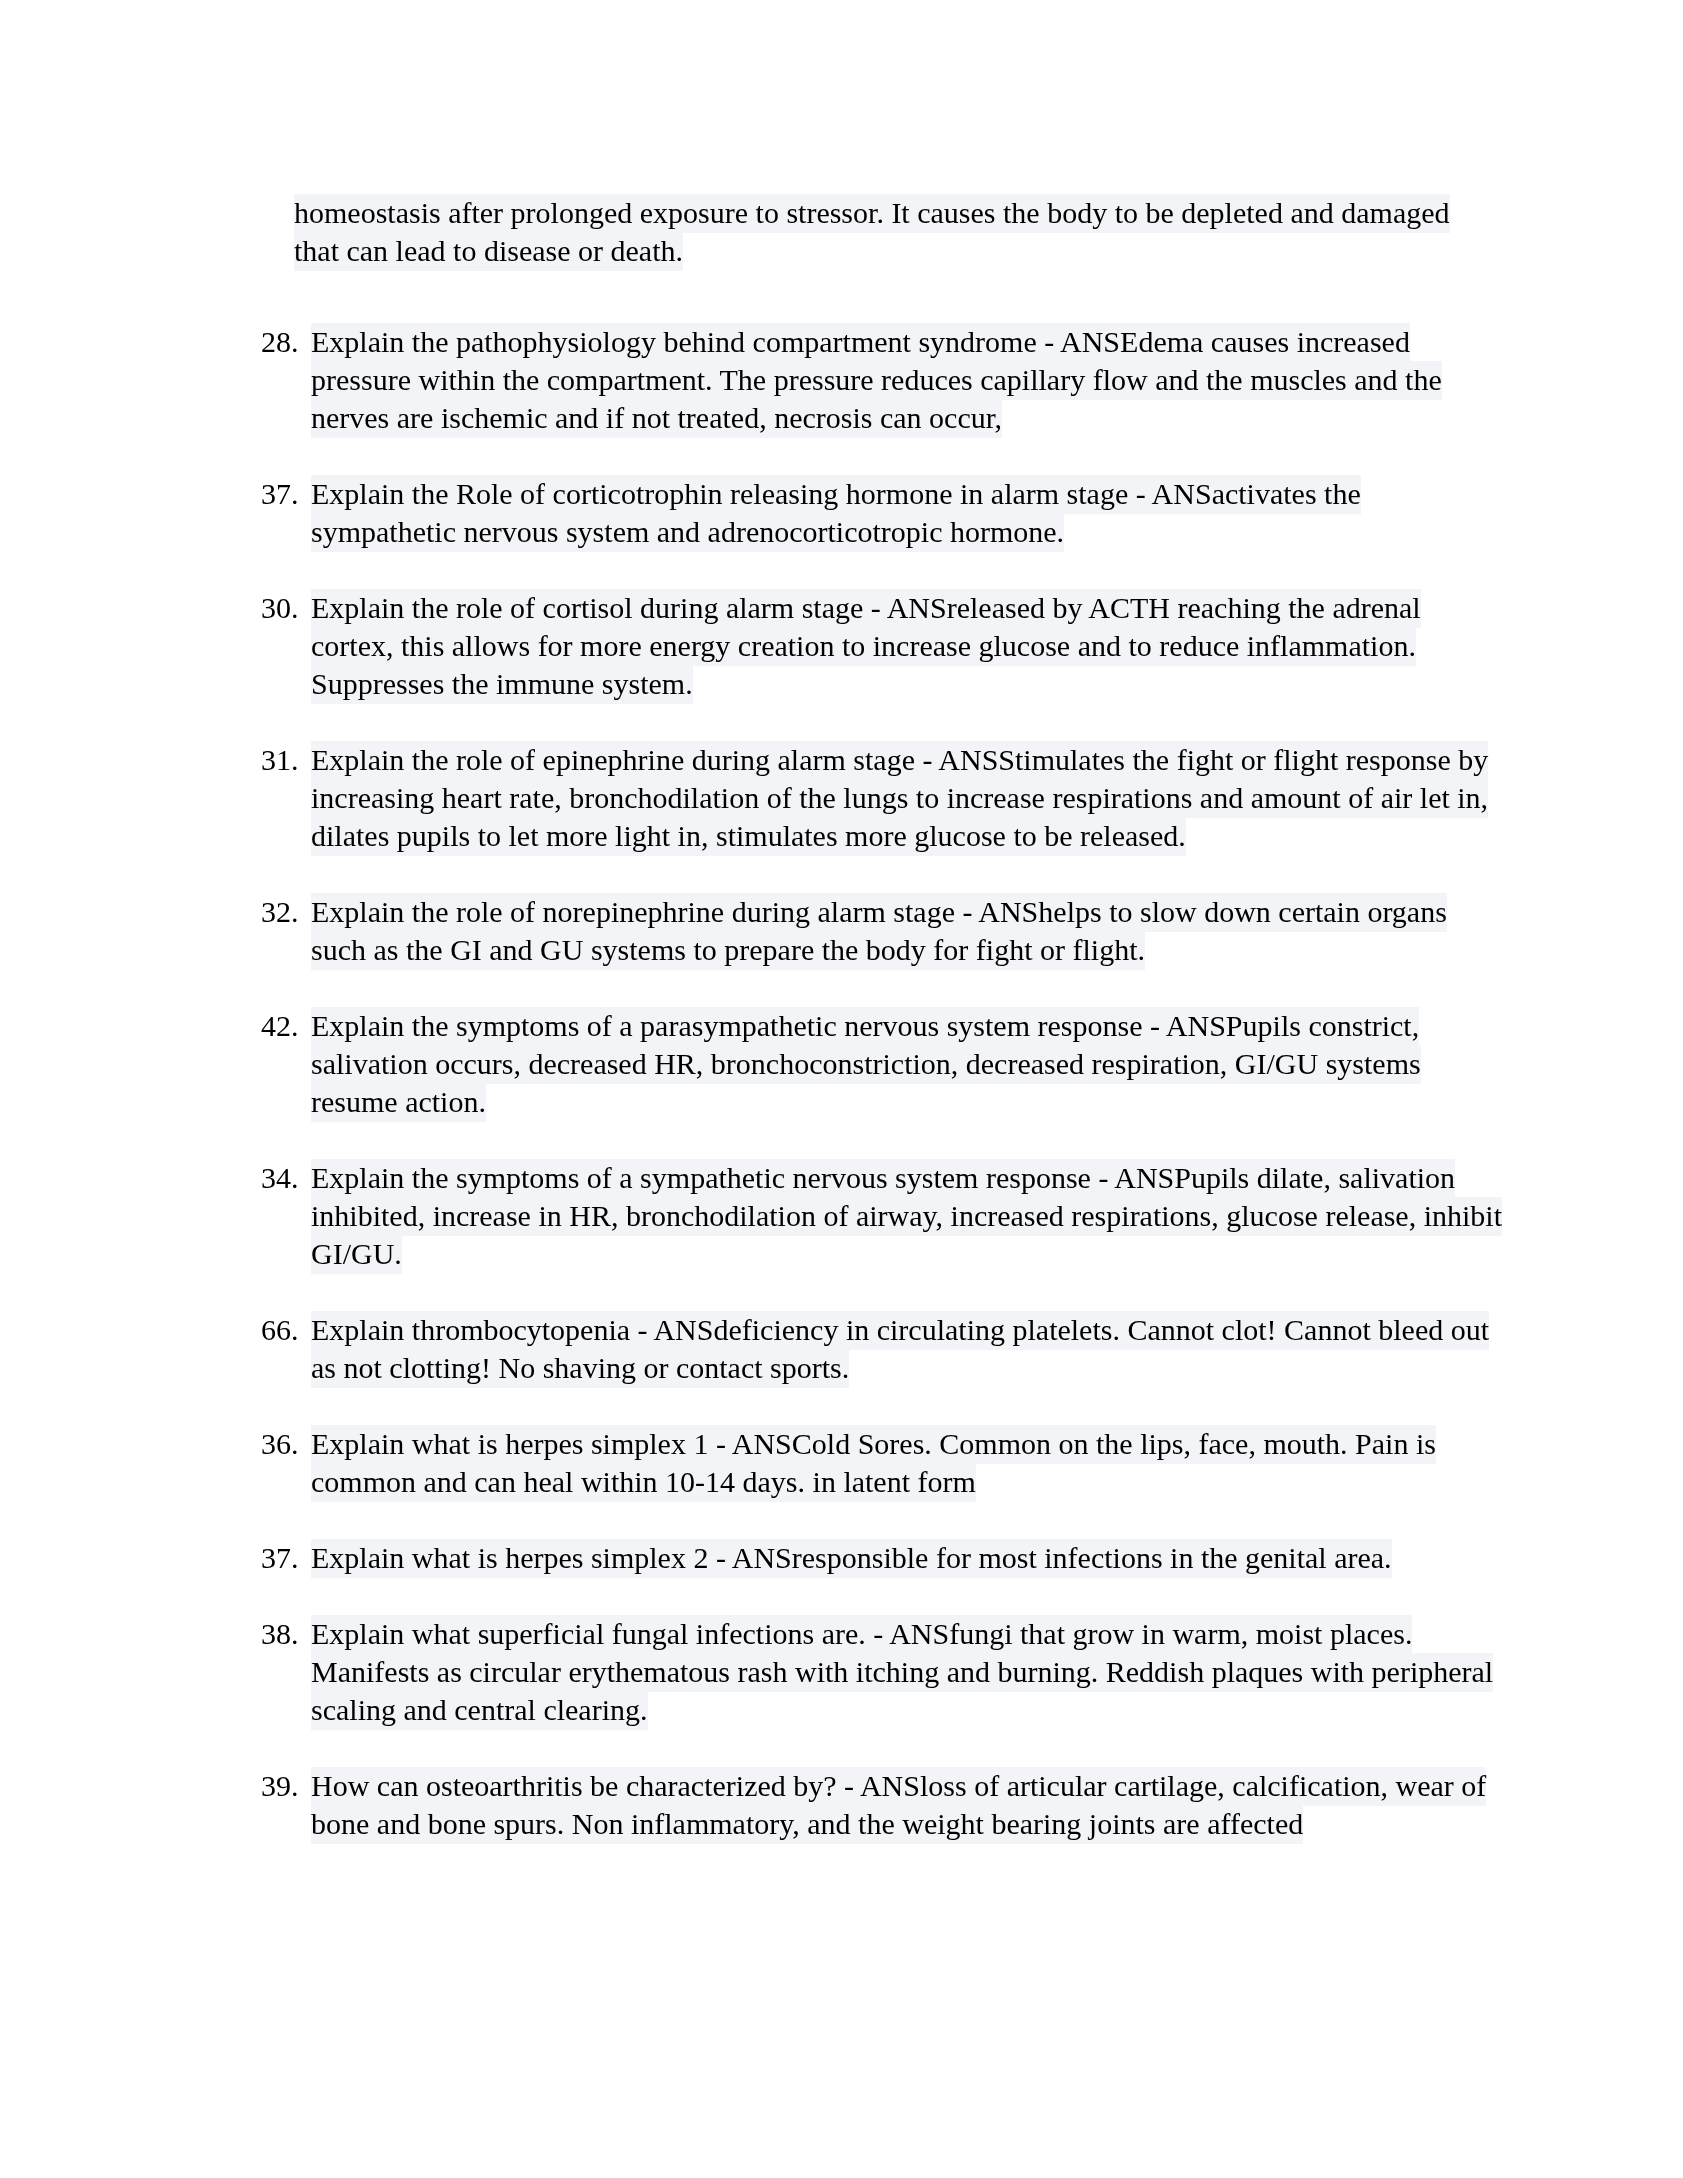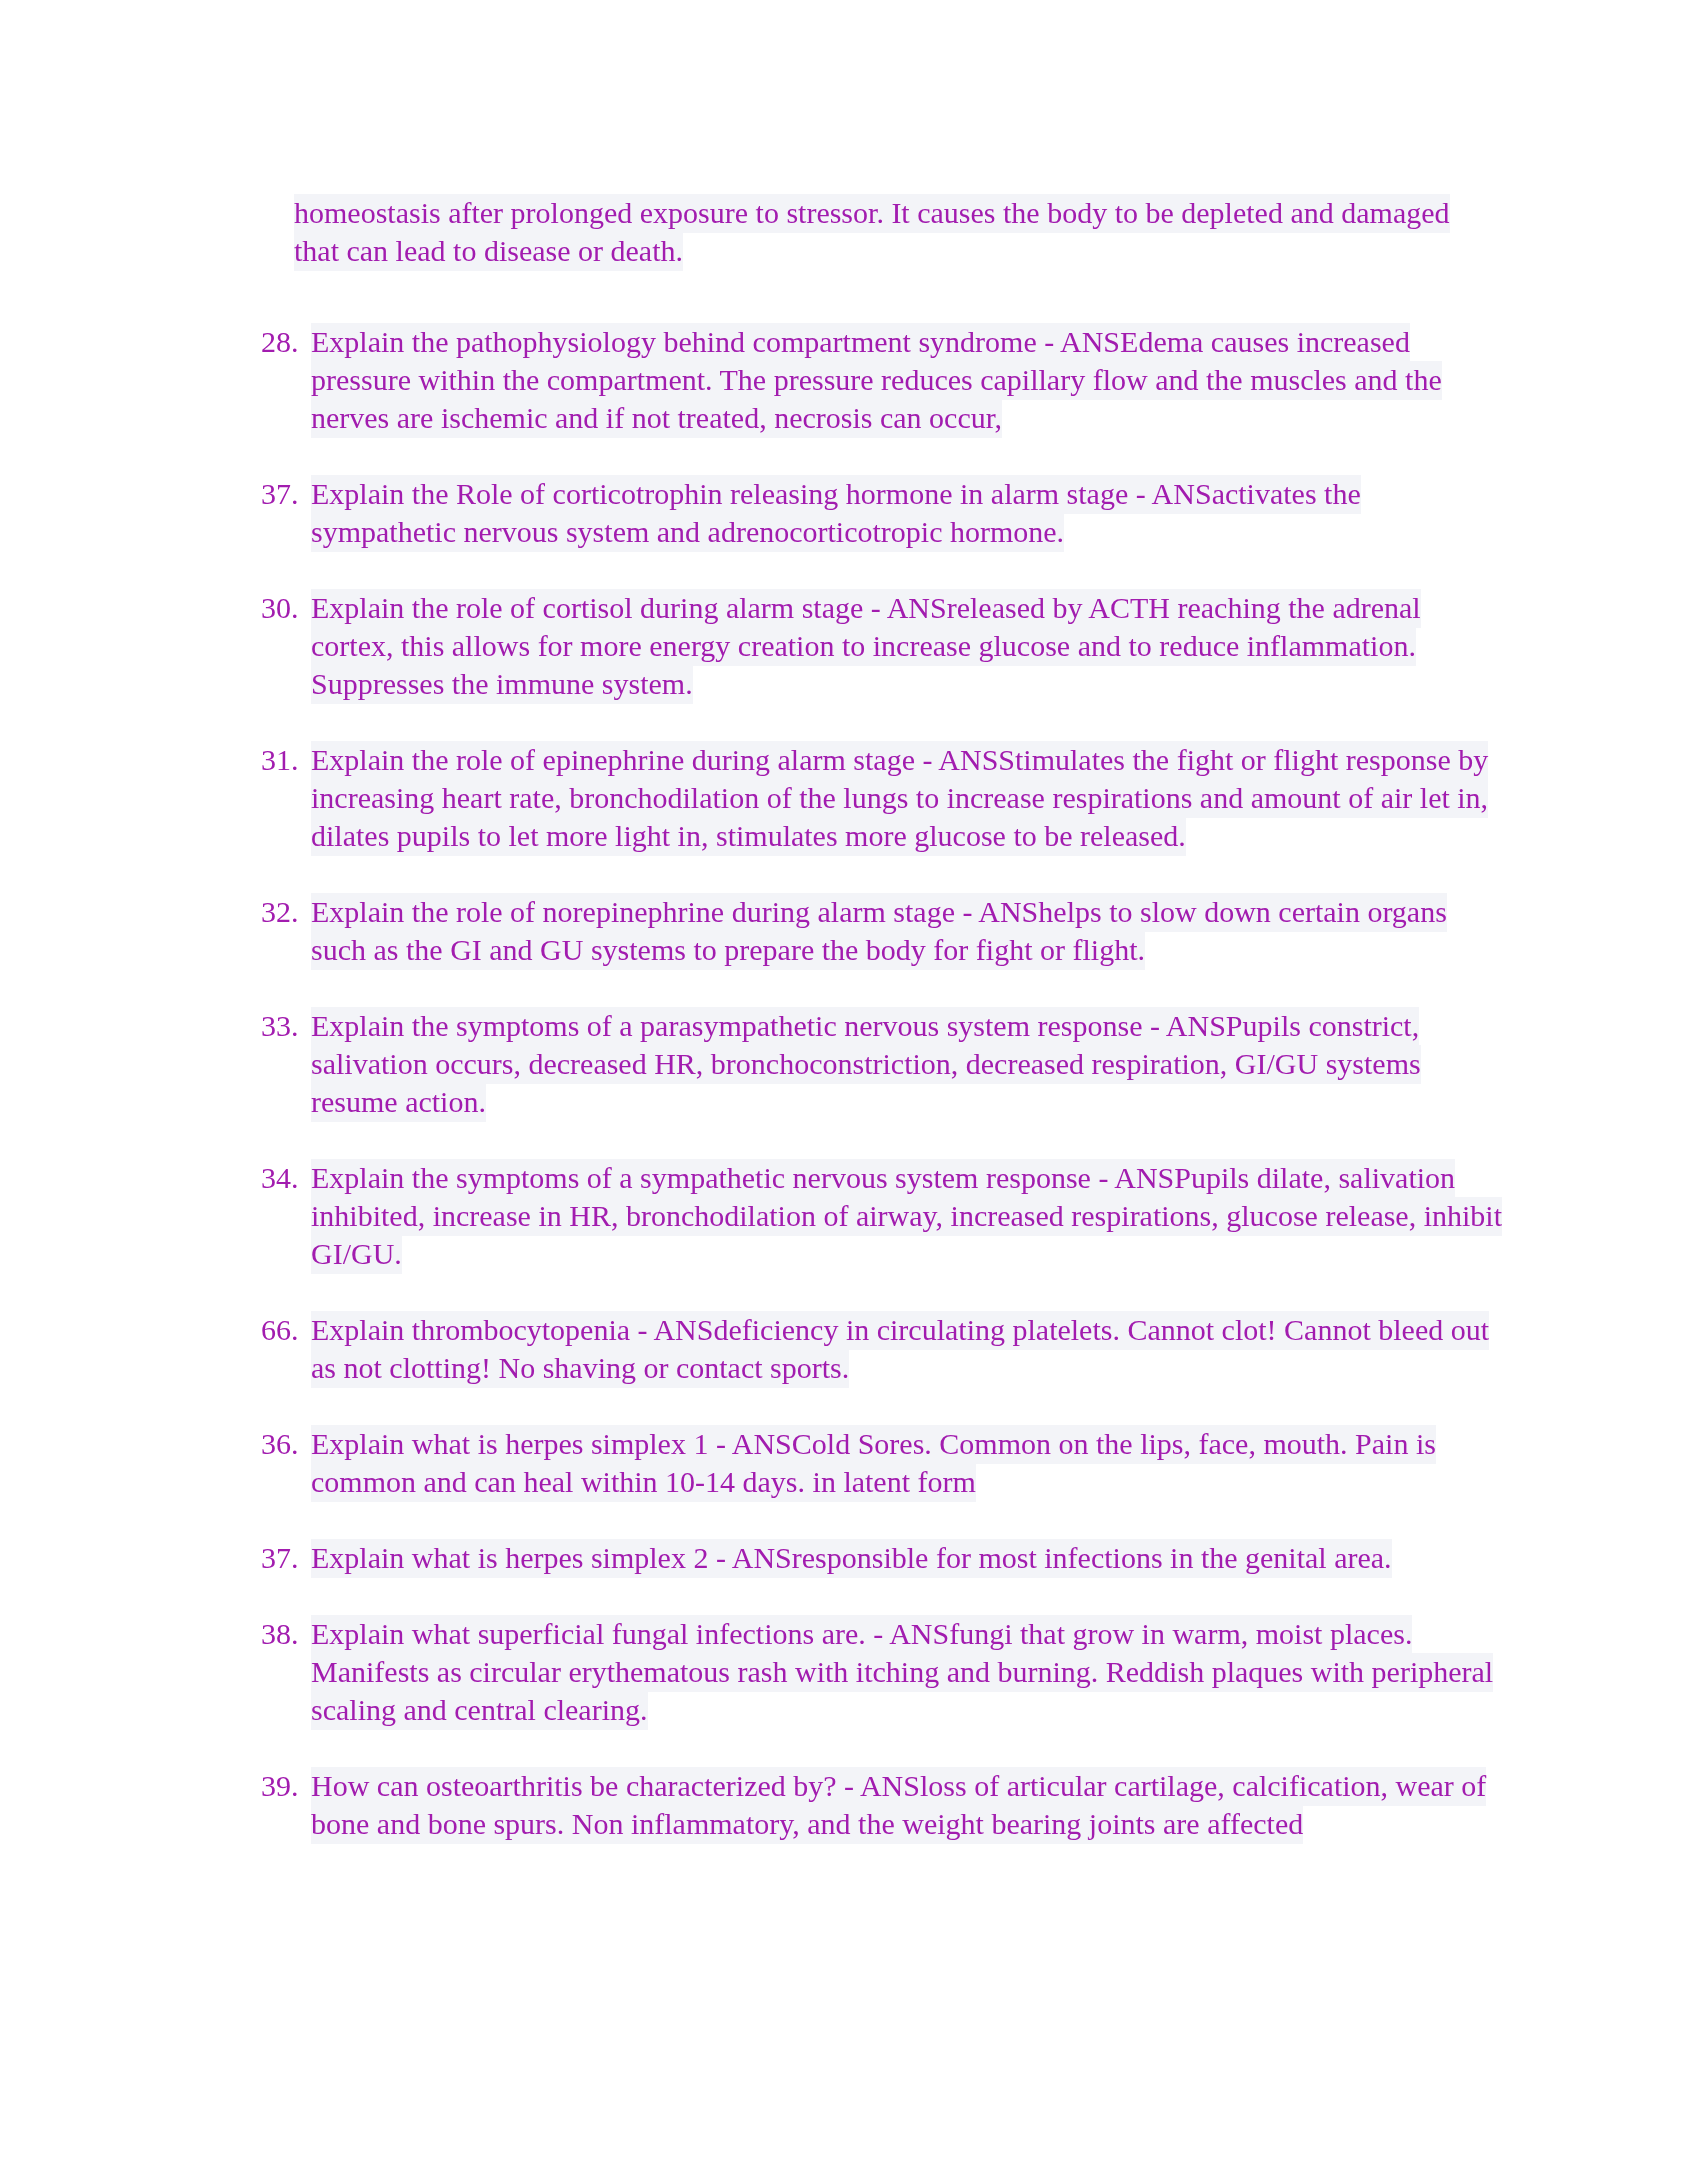--- a/index.html
+++ b/index.html
@@ -1,20 +1,20 @@
 <!DOCTYPE html>
 <html><head>
 <meta charset="utf-8">
 <style>
   html, body { margin: 0; padding: 0; background: #ffffff; }
   body { width: 1683px; height: 2178px; position: relative; overflow: hidden; }
   .page {
     position: absolute; left: 0; top: 0; width: 1683px; height: 2178px;
     font-family: "Liberation Serif", "DejaVu Serif", serif;
-    color: #a21caf;
+    color: #000000;
     font-size: 30px;
     line-height: 38px;
   }
   .continuation { position: absolute; left: 294px; top: 194px; width: 1188px; }
   .list { position: absolute; left: 245px; top: 307px; width: 1247px; margin: 16px; padding: 0; list-style: none; }
   .item { display: flex; margin: 0 0 38px 0; }
   .num { width: 50px; flex: 0 0 50px; white-space: nowrap; }
   .body { flex: 1 1 auto; width: 1198px; }
   .hl {
     background: #f3f4f8;
@@ -45,21 +45,21 @@
     </li>
     <li class="item">
       <span class="num">31.</span>
       <span class="body"><span class="hl"><span>Explain the role of epinephrine during alarm stage</span><span> - ANS</span><span>Stimulates the fight or flight response by increasing heart rate, bronchodilation of the lungs to increase respirations and amount of air let in, dilates pupils to let more light in, stimulates more glucose to be released.</span></span></span>
     </li>
     <li class="item">
       <span class="num">32.</span>
       <span class="body"><span class="hl"><span>Explain the role of norepinephrine during alarm stage</span><span> - ANS</span><span>helps to slow down certain organs such as the GI and GU systems to prepare the body for fight or flight.</span></span></span>
     </li>
     <li class="item">
-      <span class="num">33.</span>
+      <span class="num">42.</span>
       <span class="body"><span class="hl"><span>Explain the symptoms of a parasympathetic nervous system response</span><span> - ANS</span><span>Pupils constrict, salivation occurs, decreased HR, bronchoconstriction, decreased respiration, GI/GU systems resume action.</span></span></span>
     </li>
     <li class="item">
       <span class="num">34.</span>
       <span class="body"><span class="hl"><span>Explain the symptoms of a sympathetic nervous system response</span><span> - ANS</span><span>Pupils dilate, salivation inhibited, increase in HR, bronchodilation of airway, increased respirations, glucose release, inhibit GI/GU.</span></span></span>
     </li>
     <li class="item">
       <span class="num">66.</span>
       <span class="body"><span class="hl"><span>Explain thrombocytopenia</span><span> - ANS</span><span>deficiency in circulating platelets. Cannot clot! Cannot bleed out as not clotting! No shaving or contact sports.</span></span></span>
     </li>

